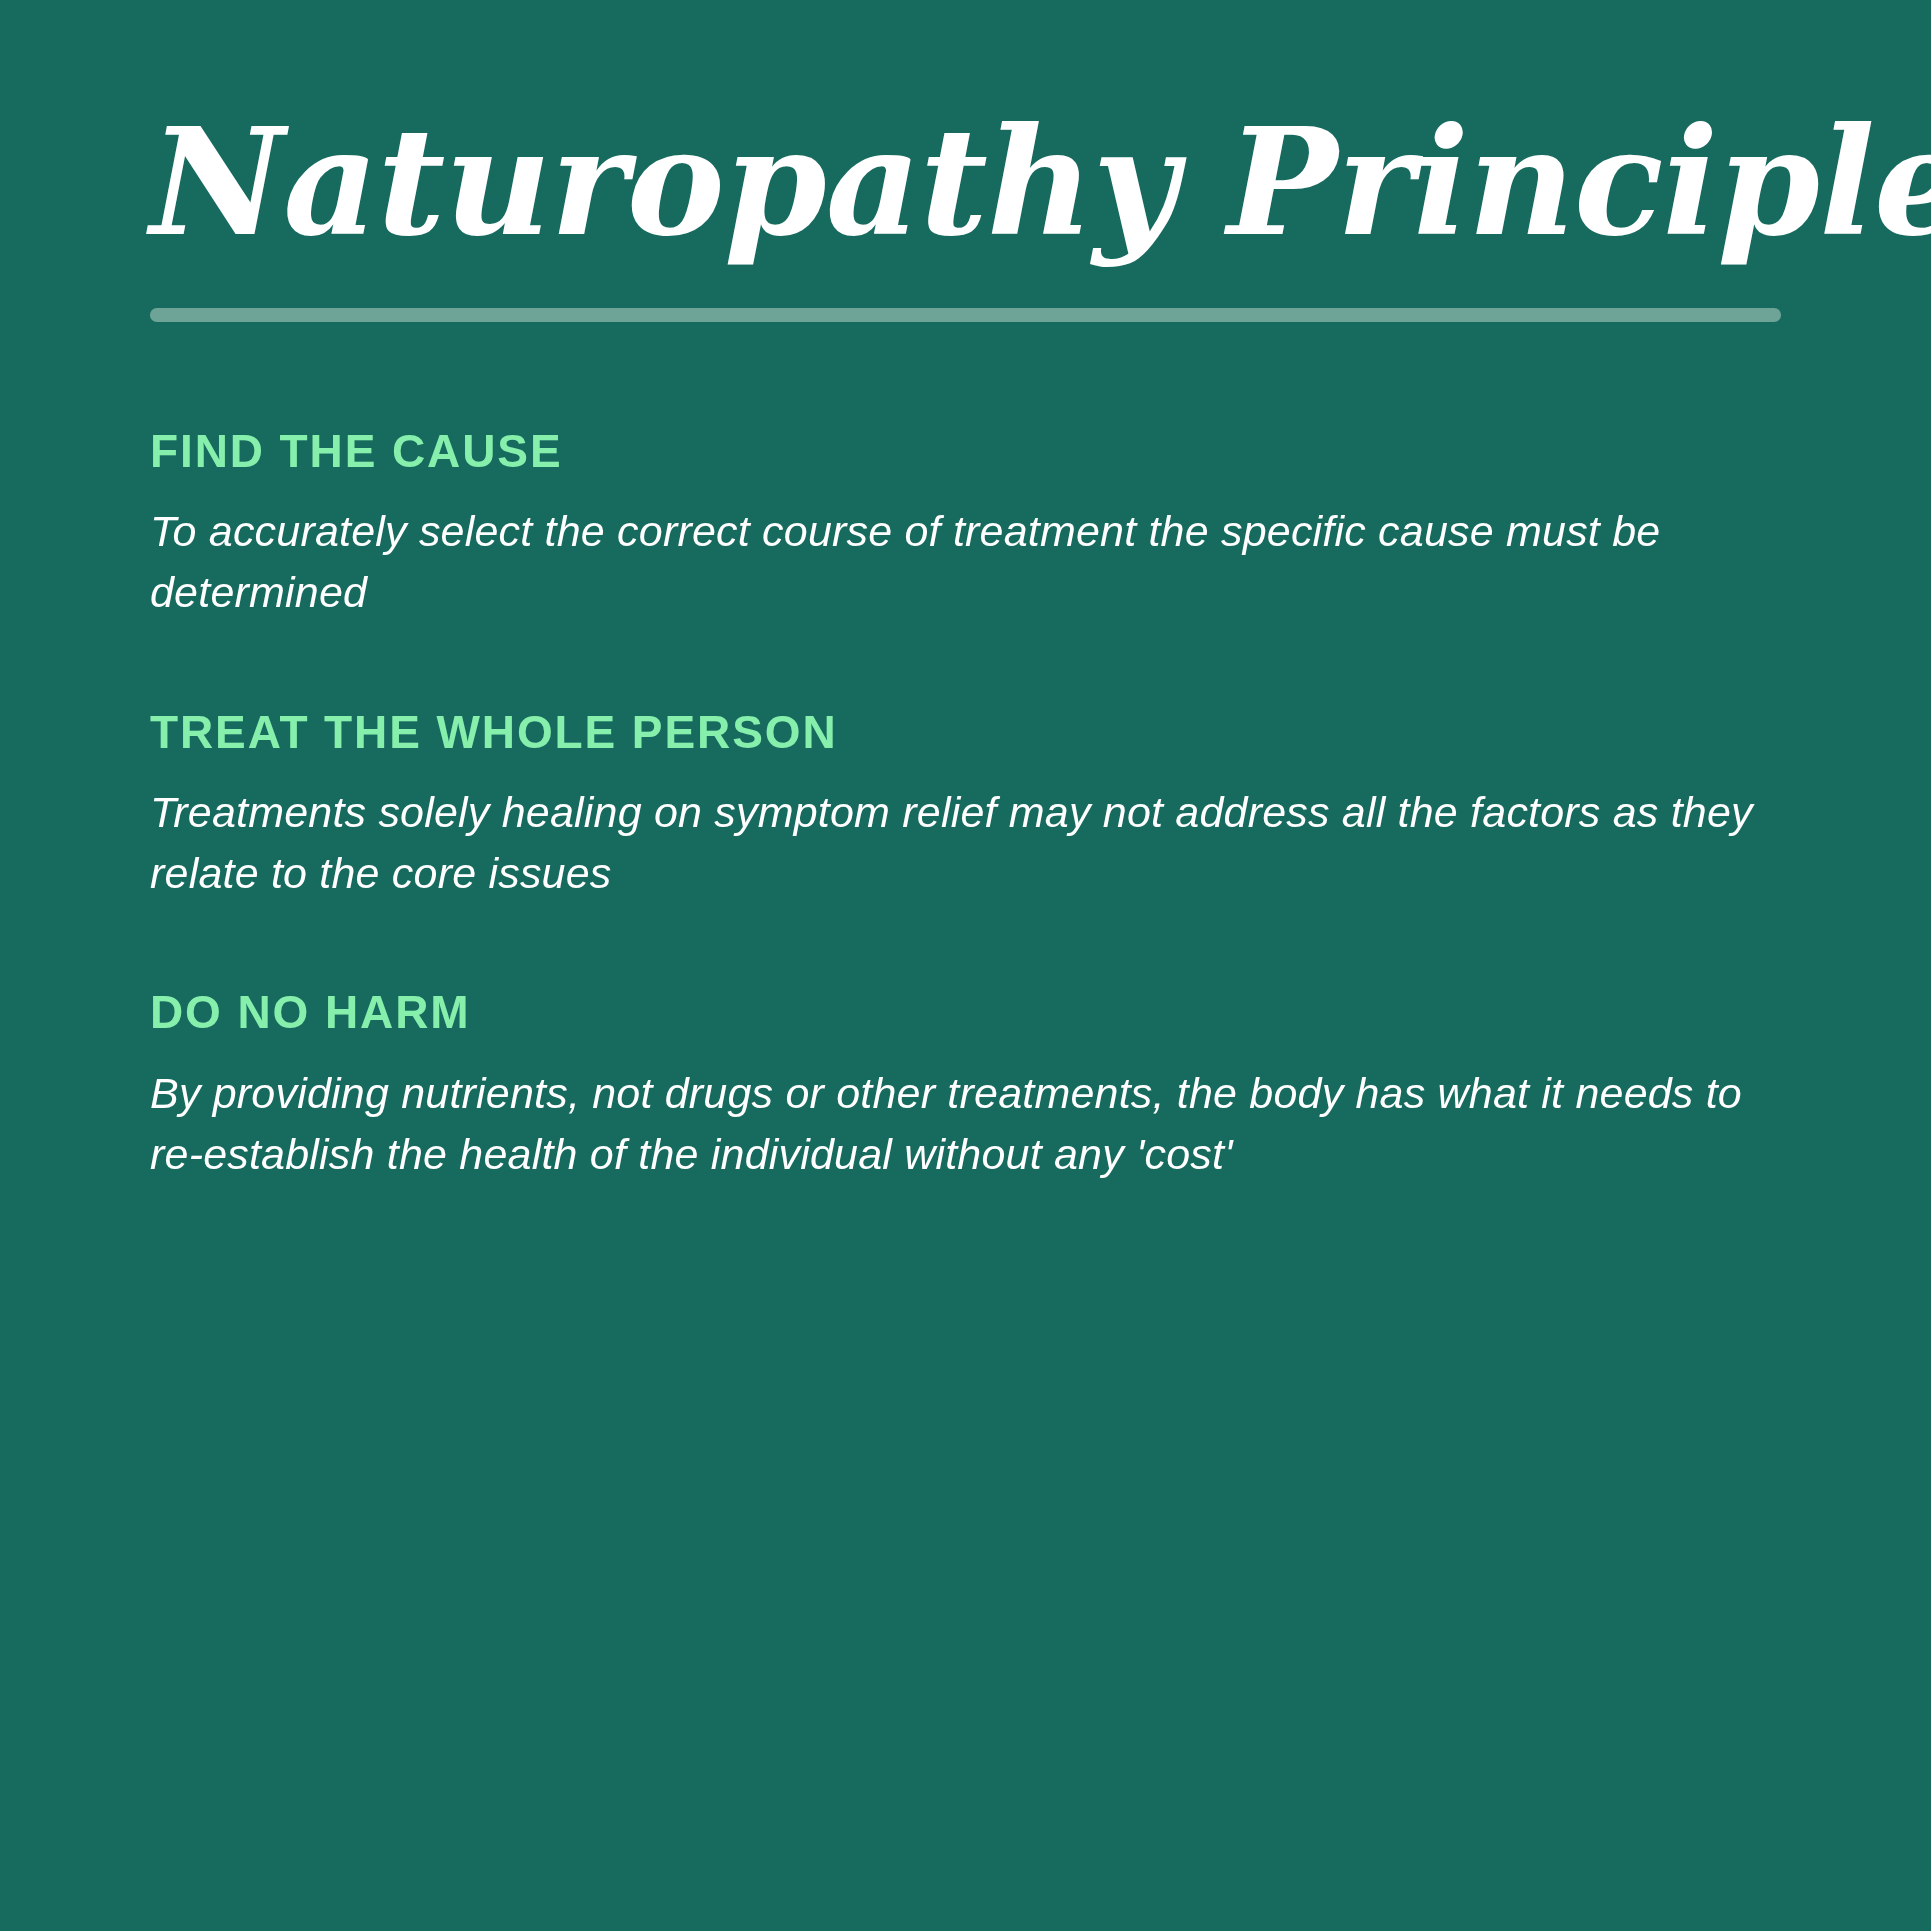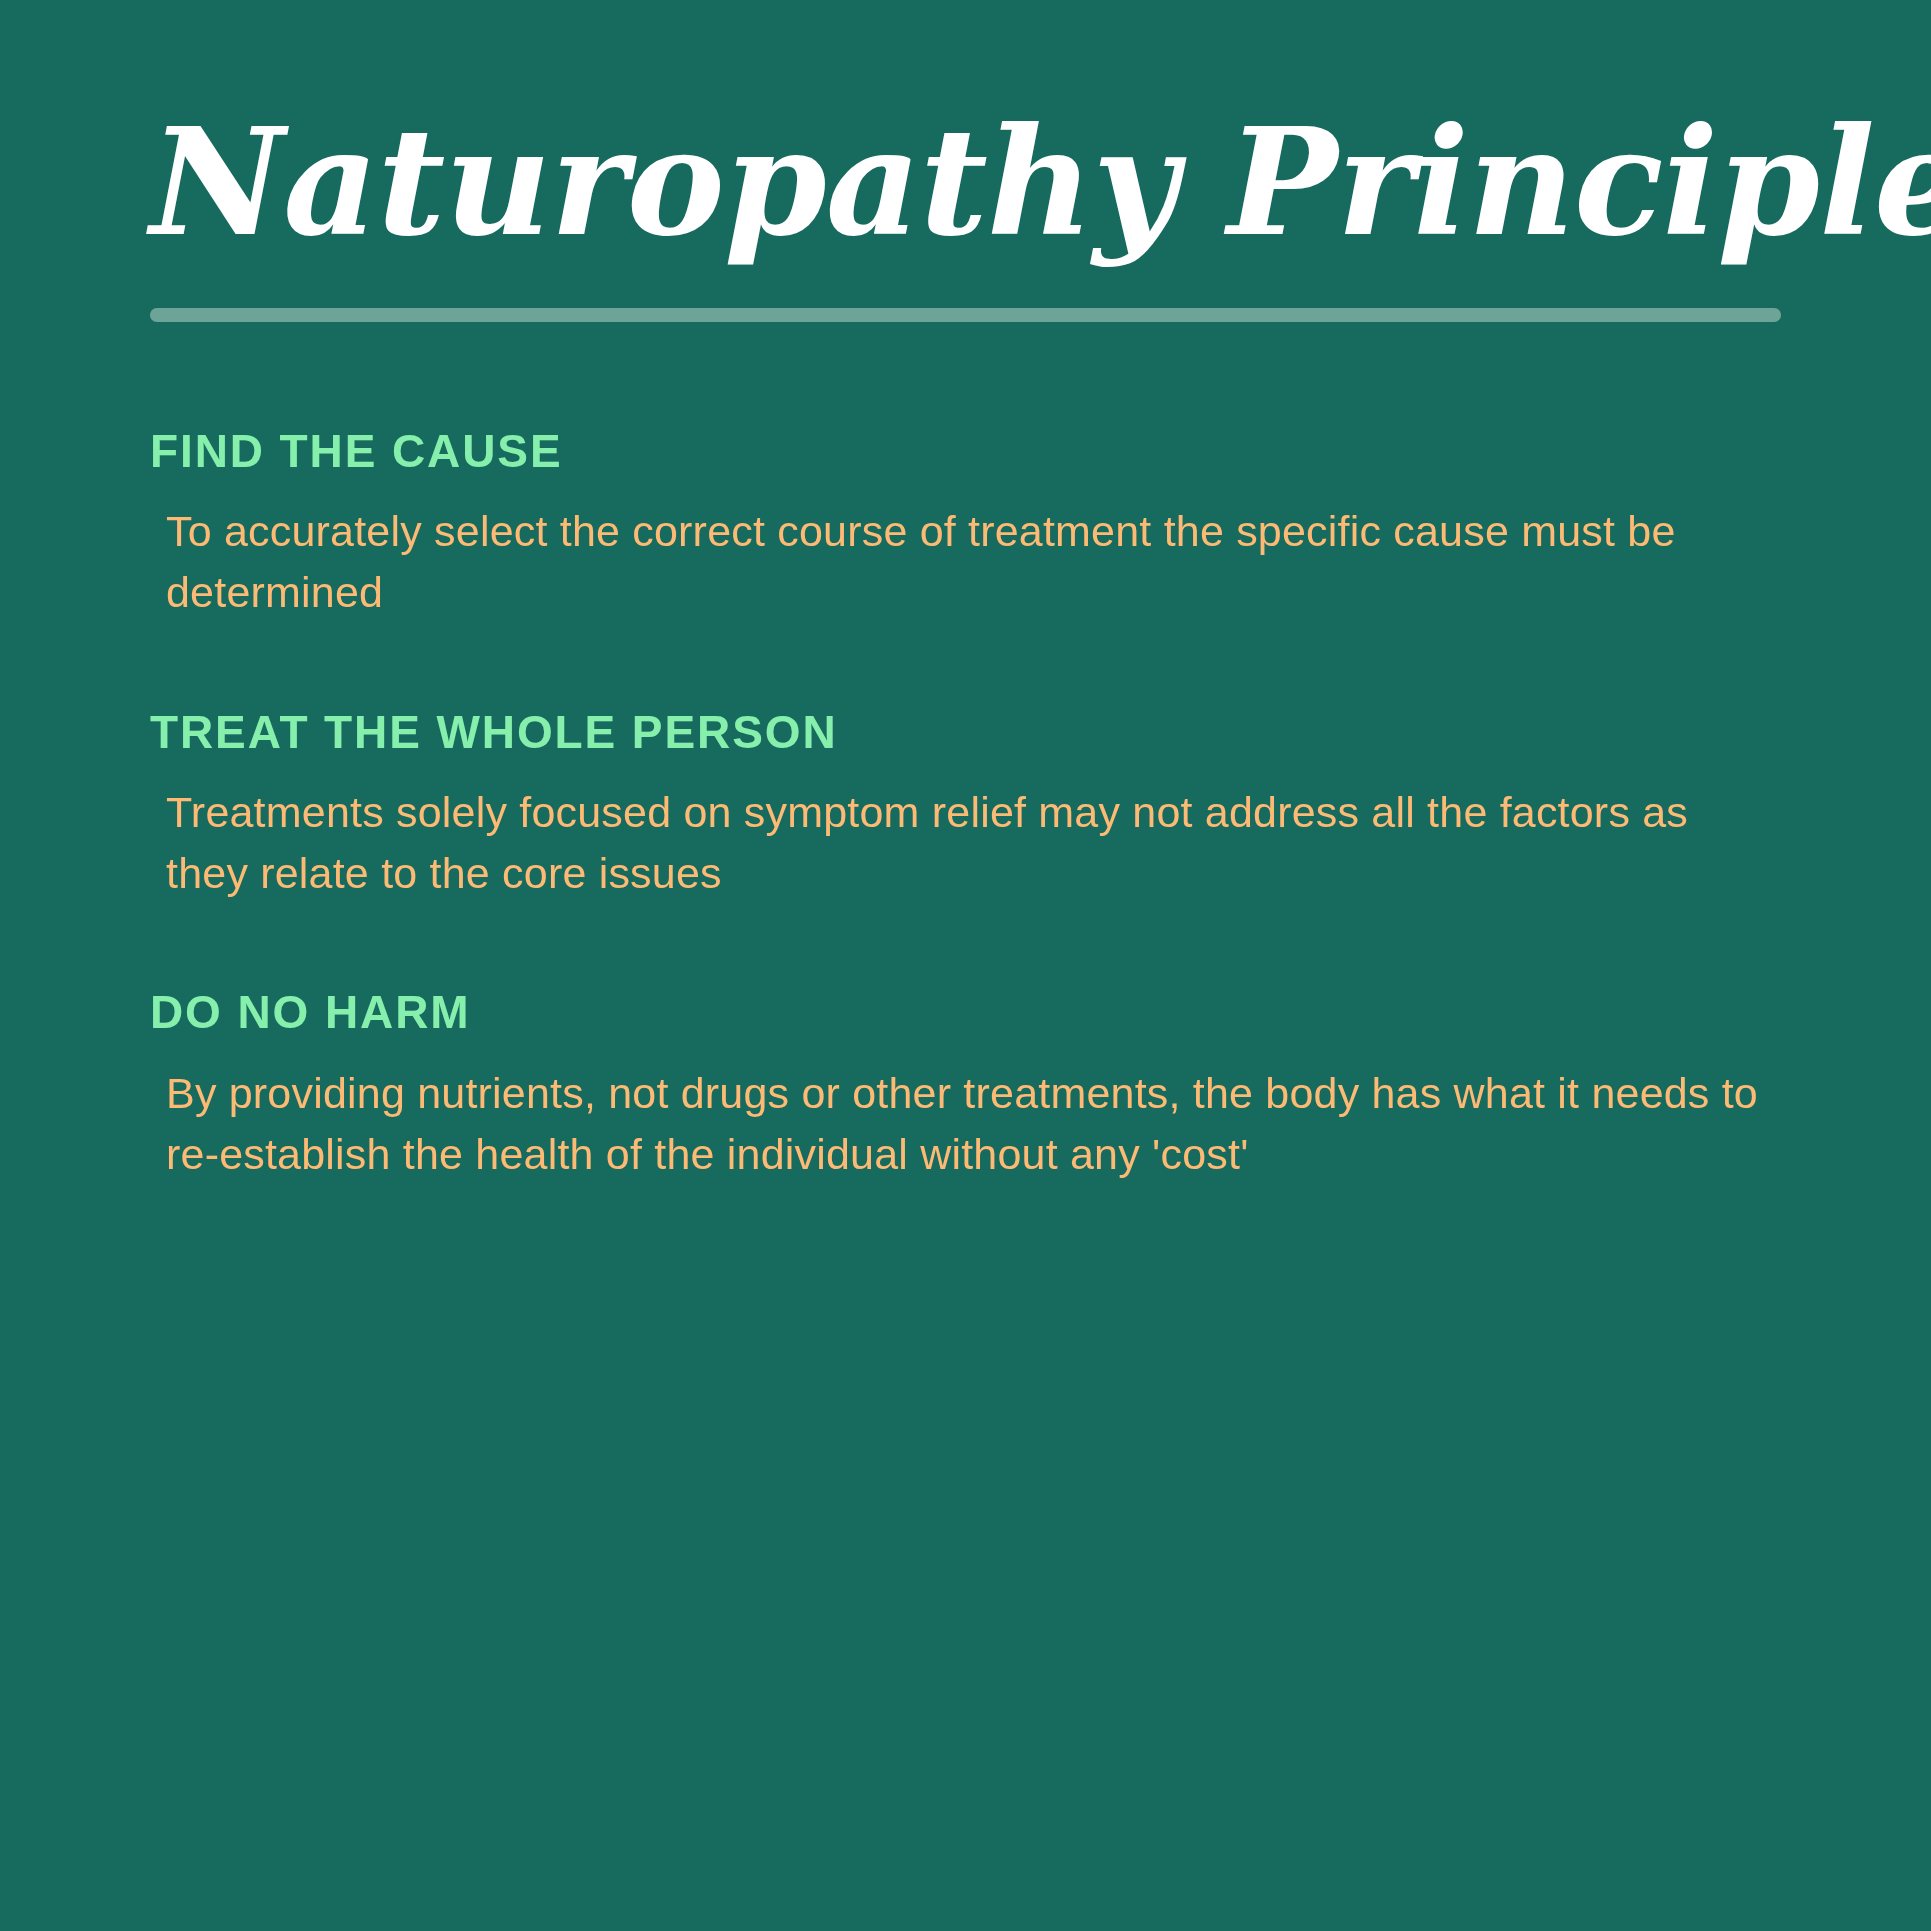--- a/index.html
+++ b/index.html
@@ -52,48 +52,49 @@
   .p-heading {
     color: #86efac;
     font-weight: 700;
     font-size: 46px;
     letter-spacing: 1.9px;
     text-transform: uppercase;
     margin: 0 0 25px 0;
     line-height: 1.1;
   }
   .p-body {
-    color: #fdba74;
+    color: #ffffff;
     font-size: 43px;
     line-height: 1.42;
     font-weight: 400;
-    margin: 16px;
+    margin: 0;
     max-width: 1661px;
     letter-spacing: 0.2px;
+    font-style: italic;
   }
 </style>
 </head>
 <body>
 
 <div class="poster">
 
   <h1 class="title">Naturopathy Principles</h1>
 
   <div class="divider"></div>
 
   <div class="principles">
 
     <div class="principle">
       <h2 class="p-heading">FIND THE CAUSE</h2>
       <p class="p-body">To accurately select the correct course of treatment the specific cause must be determined</p>
     </div>
 
     <div class="principle">
       <h2 class="p-heading">TREAT THE WHOLE PERSON</h2>
-      <p class="p-body">Treatments solely focused on symptom relief may not address all the factors as they relate to the core issues</p>
+      <p class="p-body">Treatments solely healing on symptom relief may not address all the factors as they relate to the core issues</p>
     </div>
 
     <div class="principle">
       <h2 class="p-heading">DO NO HARM</h2>
       <p class="p-body">By providing nutrients, not drugs or other treatments, the body has what it needs to re-establish the health of the individual without any 'cost'</p>
     </div>
 
     <div class="principle">
     </div>
 

